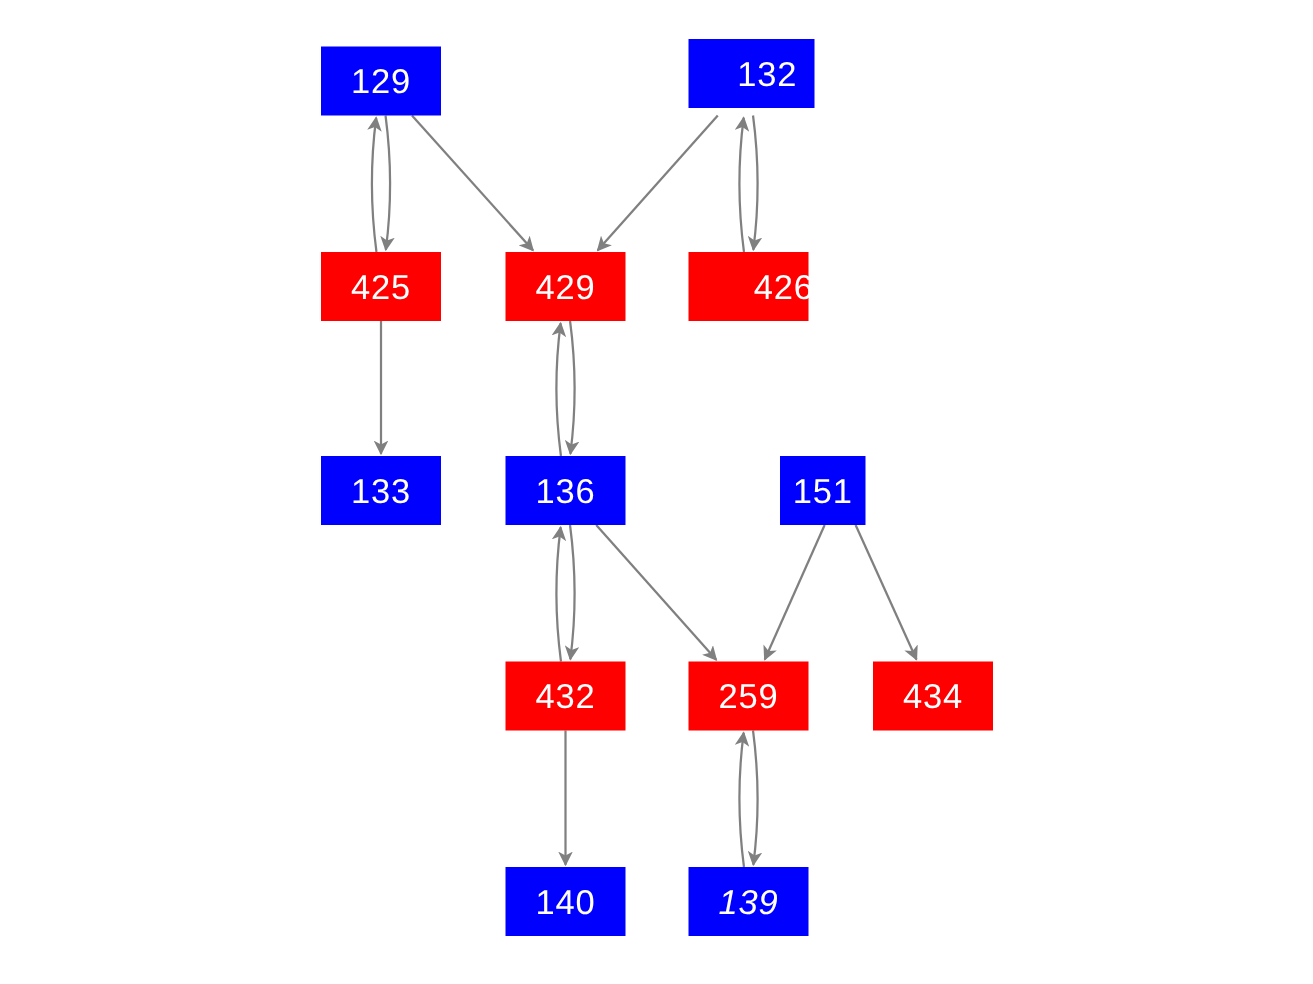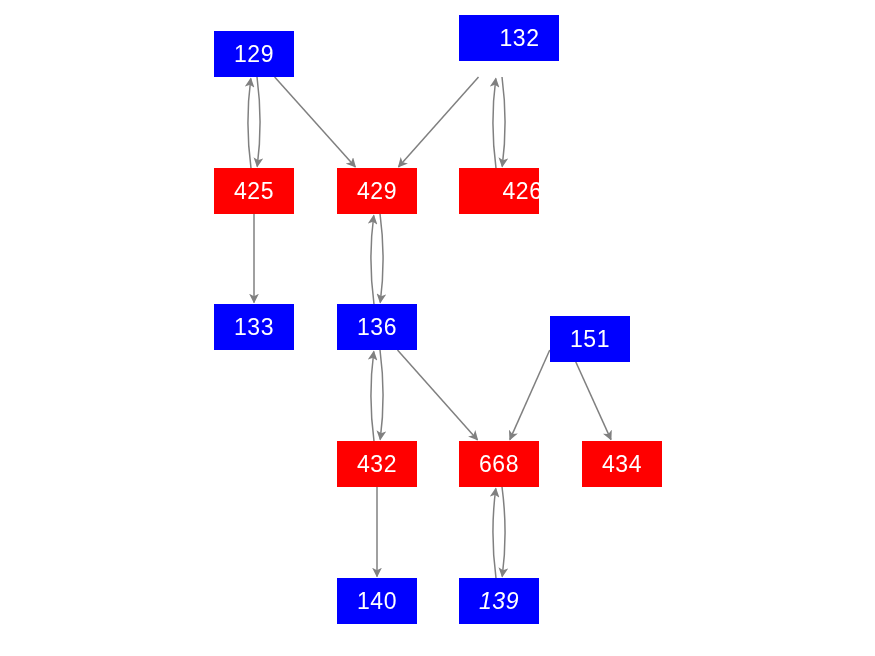--- a/index.html
+++ b/index.html
@@ -116,46 +116,46 @@
       <path d="M 549.7591240875912 350 Q 529.5 395.5 509.8510115131662 439.6296954540365" fill="none" stroke="#808080" stroke-width="1.5" marker-end="url(#arrow-12)"></path>
       <path d="M 570.4087591240876 350 Q 591 395.5 610.9727919249556 439.6334273180469" fill="none" stroke="#808080" stroke-width="1.5" marker-end="url(#arrow-13)"></path>
       <path d="M 377 487 Q 377 532.5 377 576.5" fill="none" stroke="#808080" stroke-width="1.5" marker-end="url(#arrow-14)"></path>
       <path d="M 502.021897810219 487 Q 508 532.5 502.2172987633866 576.5127816342241" fill="none" stroke="#808080" stroke-width="1.5" marker-end="url(#arrow-15)"></path>
       <path d="M 495.978102189781 578 Q 490 532.5 495.7827012366134 488.4872183657759" fill="none" stroke="#808080" stroke-width="1.5" marker-end="url(#arrow-16)"></path>
     </svg>
   <div id="node-layer">
       <div class="node blue" style="left: 214px; top: 31px; width: 80px; height: 46px;">
         <span class="node-label">129</span>
       </div>
-      <div class="node blue" style="left: 459px; top: 15px; width: 100px; height: 46px; padding-left: 21px;">
+      <div class="node blue" style="left: 459px; top: 26px; width: 84px; height: 46px; padding-left: 21px;">
         <span class="node-label">132</span>
       </div>
       <div class="node red" style="left: 214px; top: 168px; width: 80px; height: 46px;">
         <span class="node-label">425</span>
       </div>
       <div class="node red" style="left: 337px; top: 168px; width: 80px; height: 46px;">
         <span class="node-label">429</span>
       </div>
       <div class="node red" style="left: 459px; top: 168px; width: 80px; height: 46px; padding-left: 47px;">
         <span class="node-label">426</span>
       </div>
       <div class="node blue" style="left: 214px; top: 304px; width: 80px; height: 46px;">
         <span class="node-label">133</span>
       </div>
       <div class="node blue" style="left: 337px; top: 304px; width: 80px; height: 46px;">
         <span class="node-label">136</span>
       </div>
-      <div class="node blue" style="left: 550px; top: 304px; width: 80px; height: 46px; margin-top: 12px;">
+      <div class="node blue" style="left: 520px; top: 304px; width: 57px; height: 46px;">
         <span class="node-label">151</span>
       </div>
       <div class="node red" style="left: 337px; top: 441px; width: 80px; height: 46px;">
         <span class="node-label">432</span>
       </div>
       <div class="node red" style="left: 459px; top: 441px; width: 80px; height: 46px;">
-        <span class="node-label">668</span>
+        <span class="node-label">259</span>
       </div>
       <div class="node red" style="left: 582px; top: 441px; width: 80px; height: 46px;">
         <span class="node-label">434</span>
       </div>
       <div class="node blue" style="left: 337px; top: 578px; width: 80px; height: 46px;">
         <span class="node-label">140</span>
       </div>
       <div class="node blue" style="left: 459px; top: 578px; width: 80px; height: 46px; font-style: italic;">
         <span class="node-label">139</span>
       </div>

